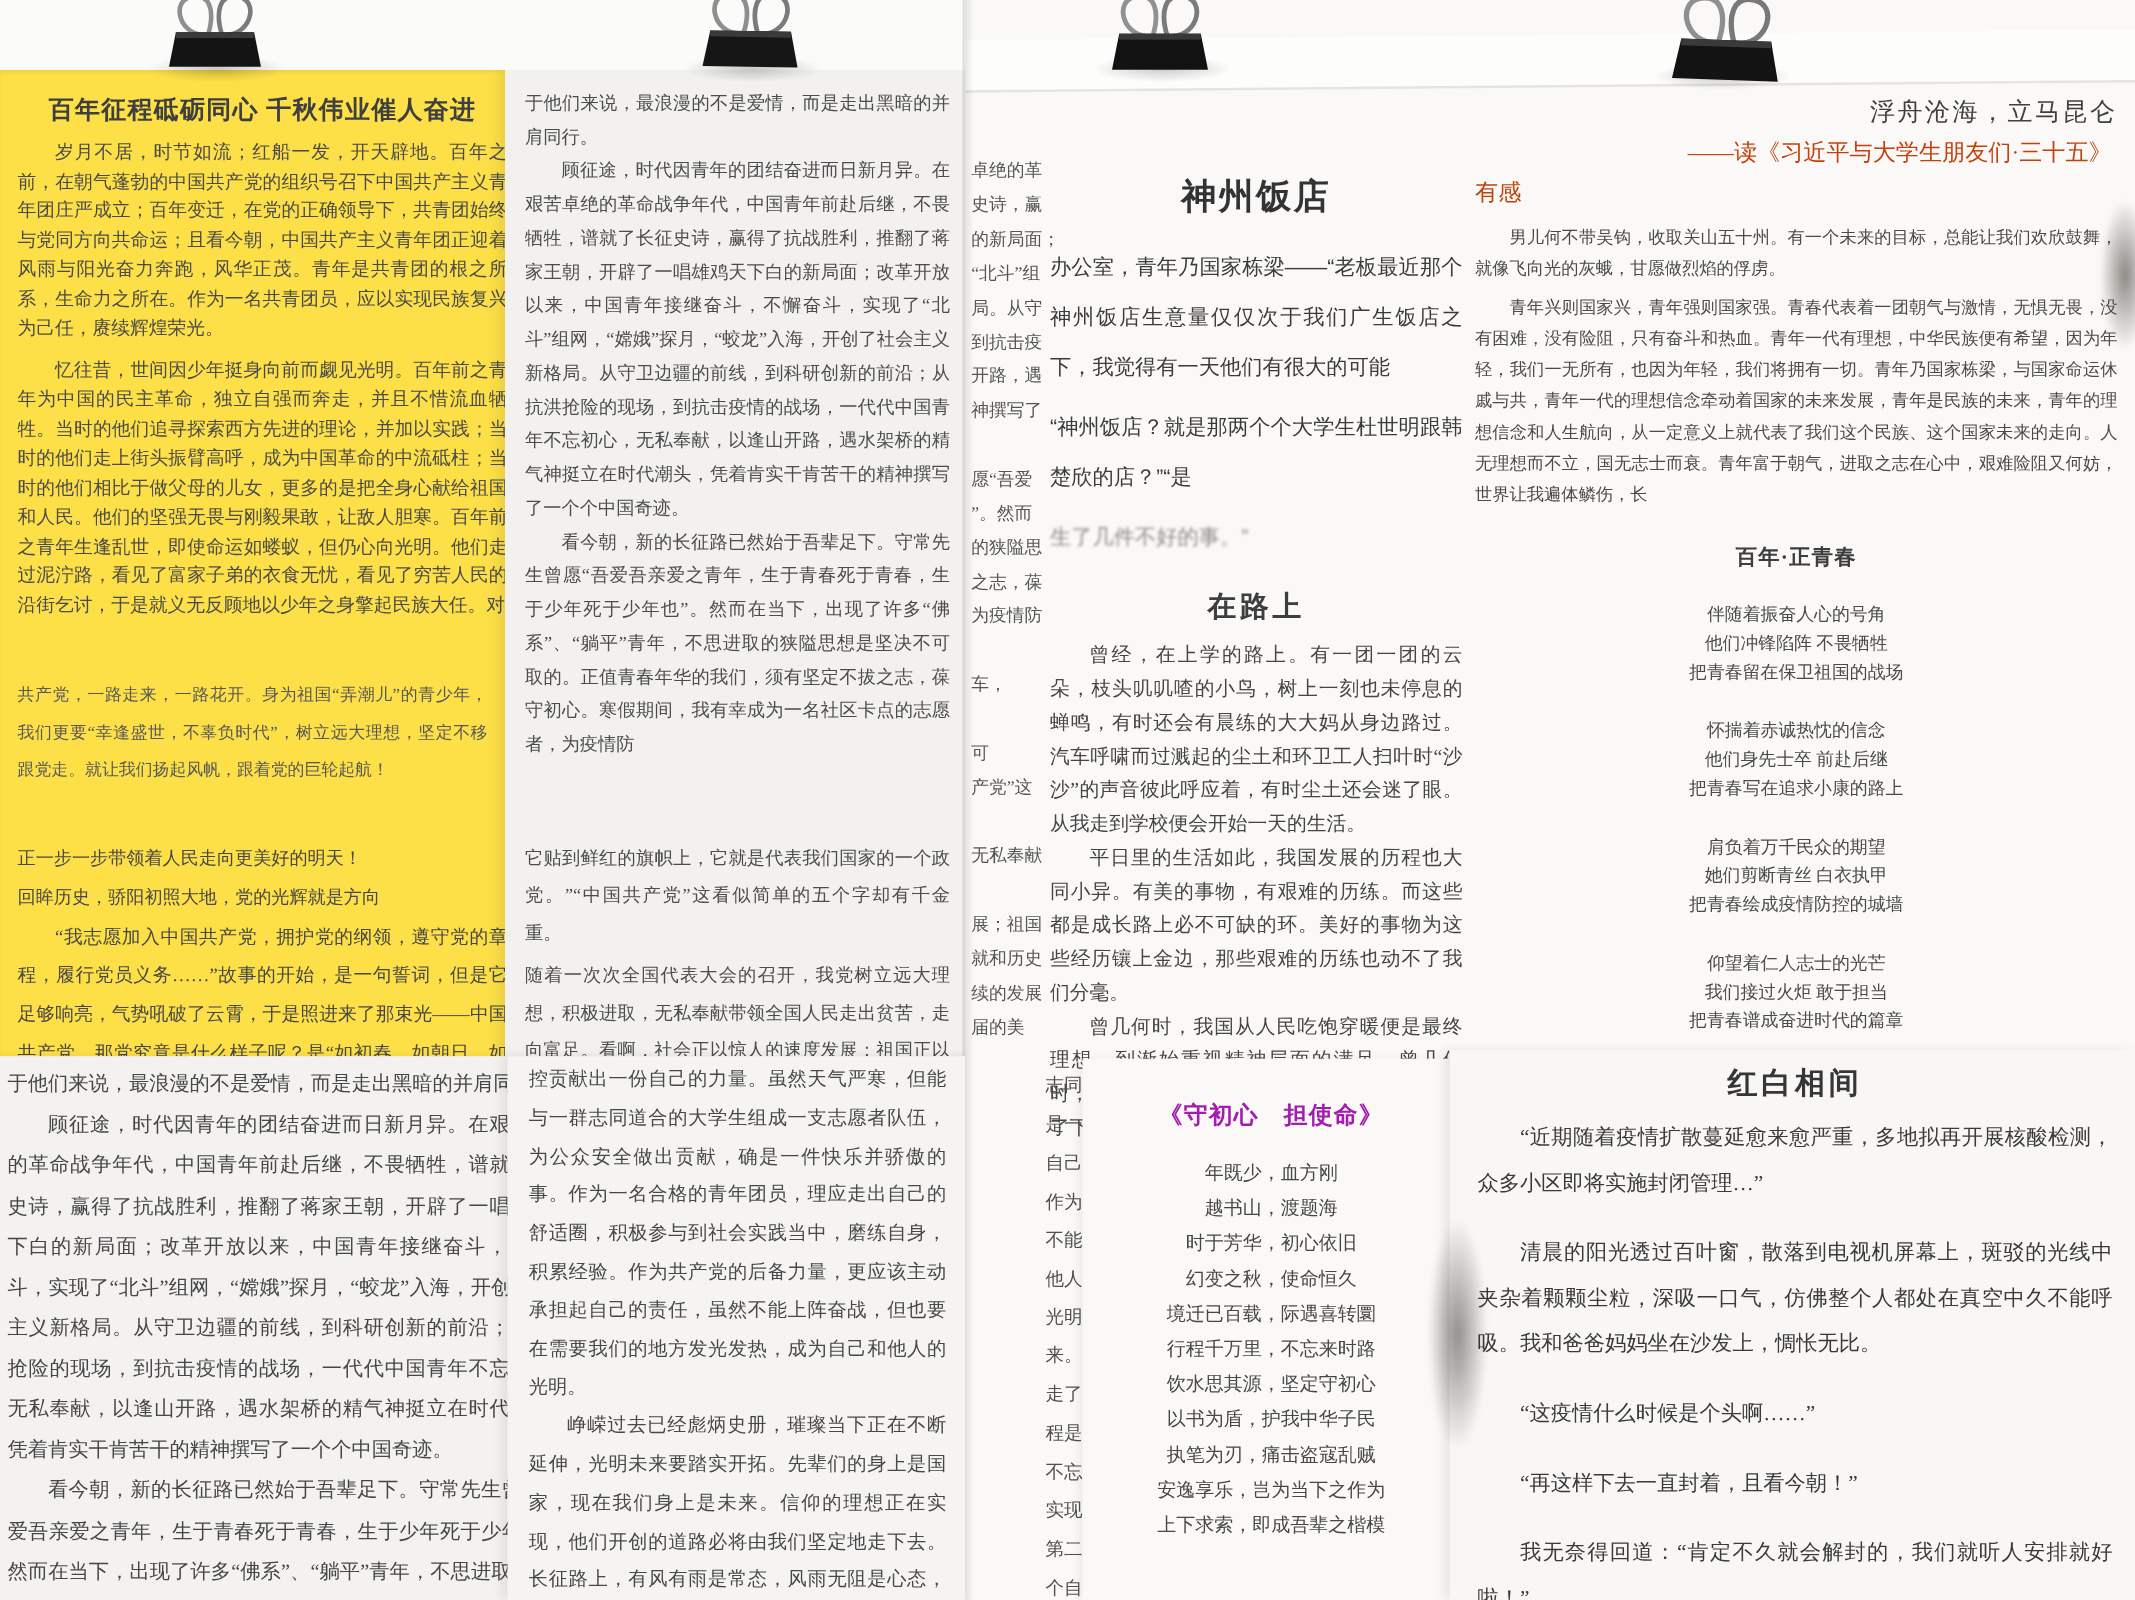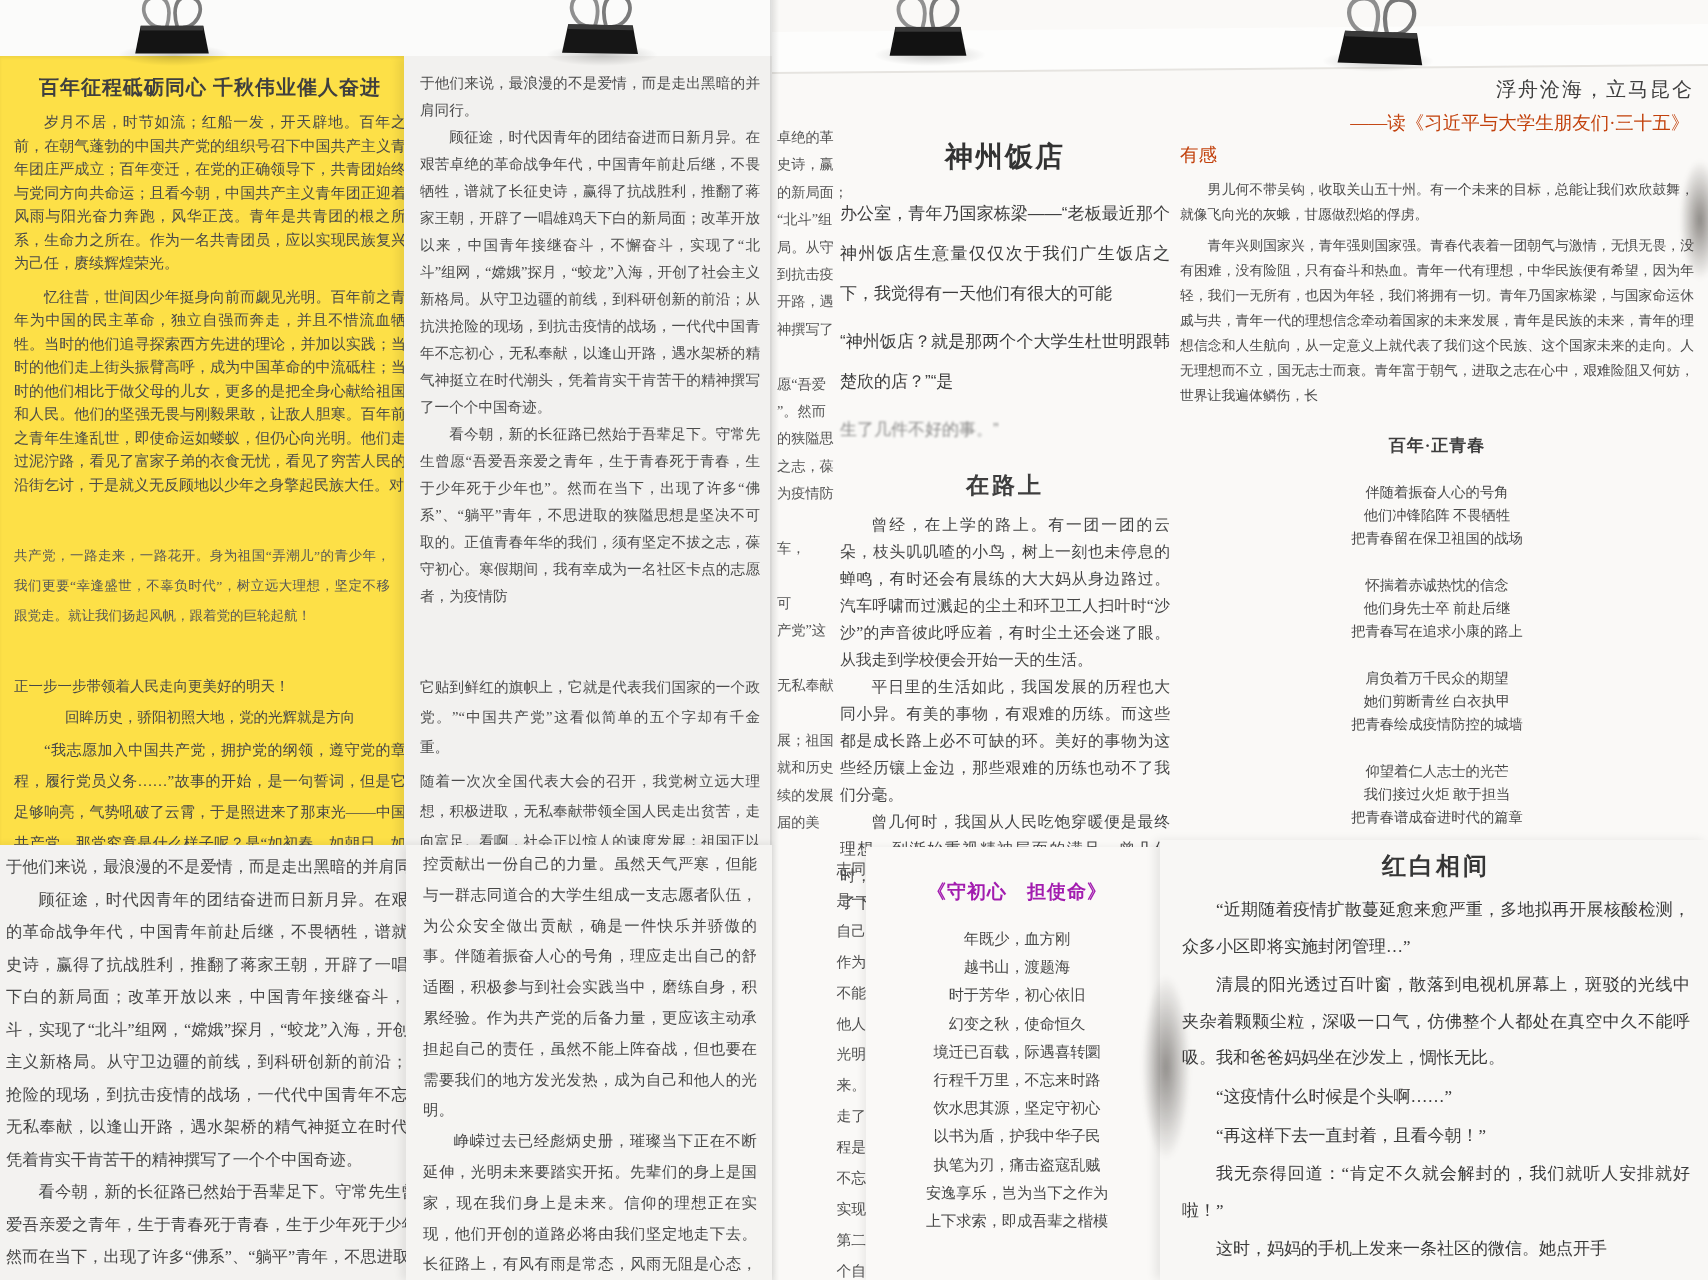--- a/index.html
+++ b/index.html
@@ -10,21 +10,21 @@
   .band-top-left{position:absolute;left:0;top:0;width:772px;height:56px;background:#fbfbfa;}
 
   
   .photoL1{position:absolute;left:0;top:56px;width:772px;height:789px;background:#fde047;overflow:hidden;
            box-shadow:inset 0 2px 3px rgba(0,0,0,.06);}
   .col1{position:absolute;left:14px;top:18px;width:392px;}
   .t1{font-size:20px;font-weight:bold;text-align:center;color:#3f3f3f;letter-spacing:1px;}
   .b1{font-size:15px;line-height:23.5px;margin-top:10px;color:#4a4a4a;}
   .frag3{font-size:13.5px;line-height:30px;margin-top:44px;color:#585858;text-indent:0;padding-right:16px;}
   .line4{font-size:14.5px;margin-top:46px;text-indent:0;}
-  .centerline{font-size:14.5px;text-align:center;margin-top:12px;text-indent:0;}
+  .centerline{font-size:14.5px;margin-top:12px;text-indent:0;}
   .b2{font-size:15px;line-height:31px;margin-top:8px;}
   .pageB{position:absolute;left:404px;top:0;width:368px;height:789px;background:#f2f1ef;
          box-shadow:-6px 0 9px rgba(0,0,0,.08);overflow:hidden;}
   .col2{position:absolute;left:16px;top:14px;width:340px;}
   .c2{font-size:14.6px;line-height:27px;color:#4c4c4c;}
   .c2b{font-size:14.6px;line-height:30px;color:#4c4c4c;margin-top:4px;}
   .spacer{height:58px;}
 
   
   .photoR{position:absolute;left:772px;top:0;width:936px;height:1280px;background:#faf9f7;overflow:hidden;}
@@ -63,21 +63,21 @@
           line-height:30.9px;color:#4f4f4f;}
   .poemshou{position:absolute;left:866px;top:847px;width:302px;height:433px;background:#faf9f7;
             box-shadow:-4px 0 7px rgba(0,0,0,.06);overflow:hidden;text-align:center;}
   .ps-title{font-size:19px;font-weight:bold;margin-top:32px;color:#a21caf;letter-spacing:1px;}
   .ps-body{font-size:15.2px;line-height:28.2px;white-space:pre-line;margin-top:20px;color:#474747;}
 
   .hongbai{position:absolute;left:1160px;top:840px;width:548px;height:440px;background:#f8f7f5;
            box-shadow:-5px 0 9px rgba(0,0,0,.08);overflow:hidden;}
   .hb-wrap{position:absolute;left:22px;top:10px;width:508px;}
   .hb-title{font-size:24px;font-weight:bold;text-align:center;color:#363636;letter-spacing:3px;}
-  .hb{font-size:17px;line-height:36.6px;color:#3a3a3a;margin-top:2px;}
+  .hb{font-size:17px;line-height:36.6px;color:#3a3a3a;margin-top:19px;}
   .hb-first{margin-top:10px;}
 
   .smudge{pointer-events:none;}
   .smudge1{position:absolute;left:1142px;top:975px;width:48px;height:185px;
            background:radial-gradient(closest-side,rgba(45,40,36,.5),rgba(45,40,36,0));filter:blur(2px);}
   .smudge2{position:absolute;left:1680px;top:160px;width:40px;height:120px;
            background:radial-gradient(closest-side,rgba(50,44,38,.55),rgba(50,44,38,0));filter:blur(2px);}
 
   .clip{position:absolute;}
   .clipshadow{position:absolute;width:112px;height:22px;
@@ -176,21 +176,21 @@
   <div class="seamR"></div>
 
   <div class="photoL2">
     <div class="dupcol">
       <p class="d ni">于他们来说，最浪漫的不是爱情，而是走出黑暗的并肩同行。</p>
       <p class="d">顾征途，时代因青年的团结奋进而日新月异。在艰苦卓绝的革命战争年代，中国青年前赴后继，不畏牺牲，谱就了长征史诗，赢得了抗战胜利，推翻了蒋家王朝，开辟了一唱雄鸡天下白的新局面；改革开放以来，中国青年接继奋斗，不懈奋斗，实现了“北斗”组网，“嫦娥”探月，“蛟龙”入海，开创了社会主义新格局。从守卫边疆的前线，到科研创新的前沿；从抗洪抢险的现场，到抗击疫情的战场，一代代中国青年不忘初心，无私奉献，以逢山开路，遇水架桥的精气神挺立在时代潮头，凭着肯实干肯苦干的精神撰写了一个个中国奇迹。</p>
       <p class="d">看今朝，新的长征路已然始于吾辈足下。守常先生曾愿“吾爱吾亲爱之青年，生于青春死于青春，生于少年死于少年也”。然而在当下，出现了许多“佛系”、“躺平”青年，不思进取的狭隘思想是坚决不可取的。正值青春年华的我们，须有坚定不拔之志，葆守初心。寒假期间，我有幸成为一名社区卡点的志愿者，为疫情防</p>
     </div>
     <div class="volpage">
       <div class="volcol">
-        <p class="v ni">控贡献出一份自己的力量。虽然天气严寒，但能与一群志同道合的大学生组成一支志愿者队伍，为公众安全做出贡献，确是一件快乐并骄傲的事。伴随着振奋人心的号角，理应走出自己的舒适圈，积极参与到社会实践当中，磨练自身，积累经验。作为共产党的后备力量，更应该主动承担起自己的责任，虽然不能上阵奋战，但也要在需要我们的地方发光发热，成为自己和他人的光明。</p>
+        <p class="v ni">控贡献出一份自己的力量。虽然天气严寒，但能与一群志同道合的大学生组成一支志愿者队伍，为公众安全做出贡献，确是一件快乐并骄傲的事。作为一名合格的青年团员，理应走出自己的舒适圈，积极参与到社会实践当中，磨练自身，积累经验。作为共产党的后备力量，更应该主动承担起自己的责任，虽然不能上阵奋战，但也要在需要我们的地方发光发热，成为自己和他人的光明。</p>
         <p class="v">峥嵘过去已经彪炳史册，璀璨当下正在不断延伸，光明未来要踏实开拓。先辈们的身上是国家，现在我们身上是未来。信仰的理想正在实现，他们开创的道路必将由我们坚定地走下去。长征路上，有风有雨是常态，风雨无阻是心态，风雨兼程是状态。新时代的共青团员如今正站立在又一时间节点，我们应不忘初心牢记使命，积极学习贯彻党的十九大精神，以史为鉴，实干兴邦，自觉承担建设社会主义现代化强国的历史使命，为实现第二个百年奋斗目标而不懈奋斗；应明确“四个意识”，坚持“四个自信”</p>
       </div>
     </div>
   </div>
 
   <div class="strip strip2">志同
 是一
 自己
 作为
 不能

